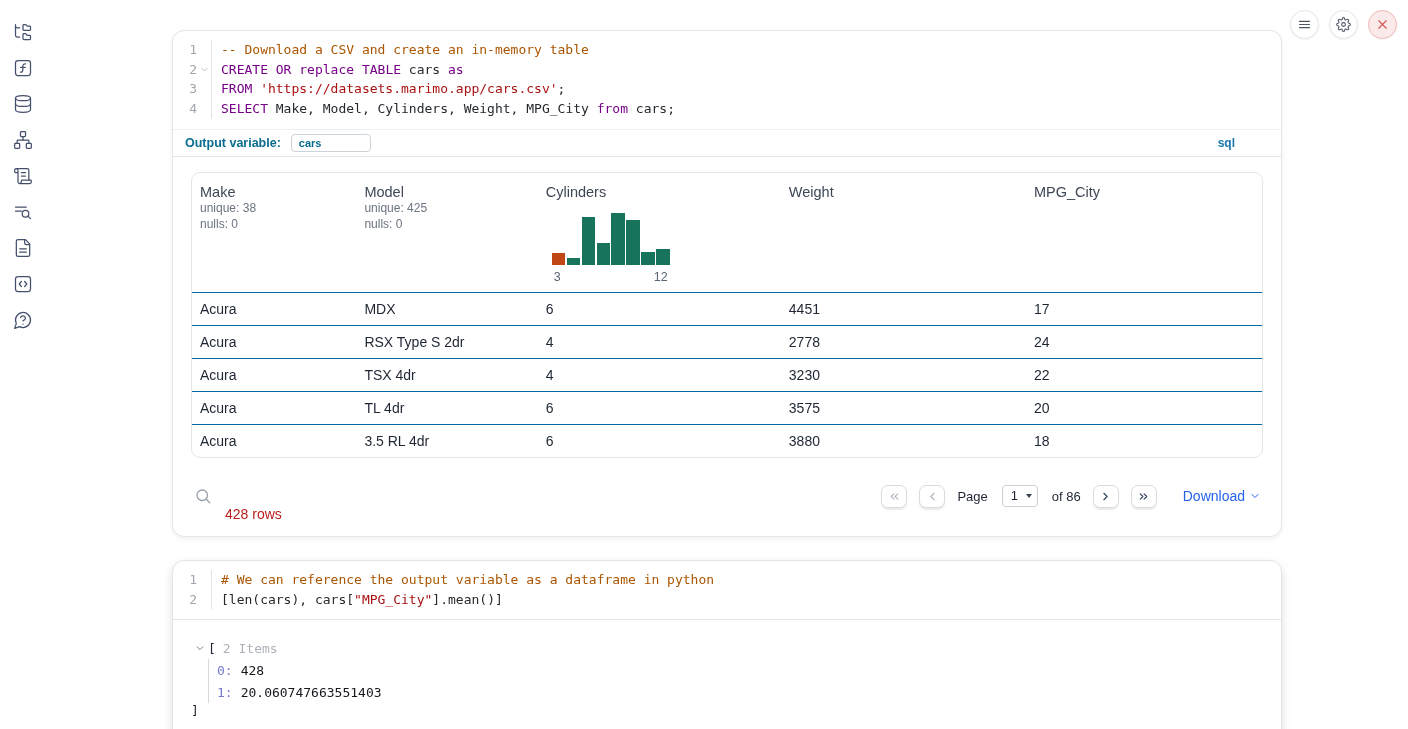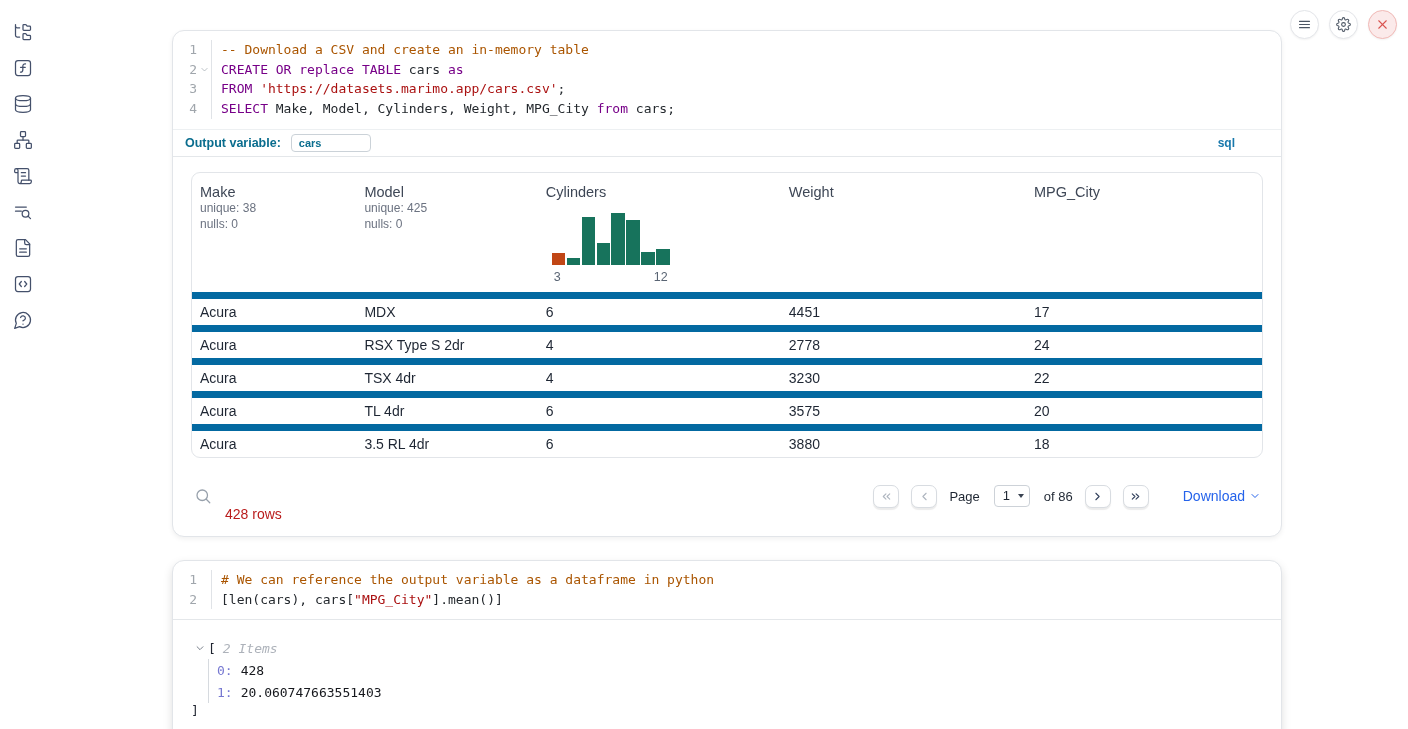--- a/index.html
+++ b/index.html
@@ -75,21 +75,21 @@
   .th { padding:11px 8px 8px; }
   .w0 { width:165px; } .w1 { width:182px; } .w2 { width:244px; }
   .w3 { width:246px; } .w4 { width:237px; }
   .th-label { font-size:14.5px; color:#3E4756; }
   .th-stats { font-size:12px; color:#6B7280; line-height:16.5px; }
   .hist { margin-top:13px; margin-left:6px; width:118px; }
   .hist-bars { display:flex; align-items:flex-end; gap:1.5px; height:52px; }
   .hist-bar { flex:1; }
   .hist-axis { display:flex; justify-content:space-between; font-size:12.5px;
     color:#5A6574; margin-top:5px; padding:0 2px; }
-  .tr { display:flex; border-top:7px solid #0369a1; height:33px; align-items:center; }
+  .tr { display:flex; border-top:1px solid #0369a1; height:33px; align-items:center; }
   .td { padding:0 8px; font-size:14px; color:#1E2633; }
 
   
   .table-footer { display:flex; align-items:center; padding:13px 20px 14px 21px; }
   .search-btn { border:none; background:none; padding:0; color:#97A0AB; cursor:pointer; }
   .search-btn svg { width:18px; height:18px; stroke:currentColor; fill:none;
     stroke-width:1.7; stroke-linecap:round; }
   .rows-label { margin-left:13px; font-size:14px; color:#b91c1c;margin-top:35px; }
   .pager { margin-left:auto; display:flex; align-items:center; gap:12px; }
   .pg-btn { width:26px; height:23px; border:1px solid #D8DCE1; border-radius:7px;
@@ -99,34 +99,34 @@
     stroke-linecap:round; stroke-linejoin:round; }
   .pg-btn.disabled svg { stroke:#AEB5BF; }
   .pg-text { font-size:13px; color:#1F2733; }
   .page-select-wrap { position:relative; margin:0 2px; }
   .page-select { appearance:none; -webkit-appearance:none; border:1px solid #CDD2D8;
     border-radius:4px; background:#fff; font-size:13px; color:#1F2733;
     padding:2px 18px 3px 8px; font-family:"Liberation Sans",sans-serif; }
   .page-select-wrap::after { content:""; position:absolute; right:6px; top:9px;
     border-left:3.5px solid transparent; border-right:3.5px solid transparent;
     border-top:4.5px solid #3A4352; pointer-events:none; }
-  .download-btn { display:flex; align-items:center; gap:4px; margin-left:22px;
+  .download-btn { display:flex; align-items:center; gap:4px; margin-left:14px;
     border:none; background:none; color:#2563EB; font-size:14px; font-weight:500;
     font-family:"Liberation Sans",sans-serif; cursor:pointer; padding:0; }
   .download-btn svg { width:12px; height:12px; stroke:#2563EB; fill:none;
     stroke-width:2; stroke-linecap:round; stroke-linejoin:round; }
 
   
   .py-output { padding:17px 18px 21px; font-family:"DejaVu Sans Mono", monospace;
     font-size:13px; color:#1F2430; }
   .tree-header { display:flex; align-items:center; height:22px; padding-left:4px; }
   .tree-chevron { color:#4B5563; margin-right:3px; display:flex; }
   .tree-chevron svg { width:10px; height:10px; stroke:currentColor; fill:none;
     stroke-width:1.8; stroke-linecap:round; stroke-linejoin:round; }
-  .tree-meta { color:#ADB2BA; font-style:italic; margin-left:7px; }
+  .tree-meta { color:#ADB2BA; margin-left:7px; }
   .tree-items { border-left:1px solid #D6DADF; margin-left:17px; padding-left:8px; }
   .tree-item { height:22px; display:flex; align-items:center; }
   .tree-key { color:#7678D1; margin-right:8px; }
   .tree-value { color:#16181D; }
   .tree-close { height:20px; }
 </style>
 </head>
 <body>
 
 <nav class="sidebar">

